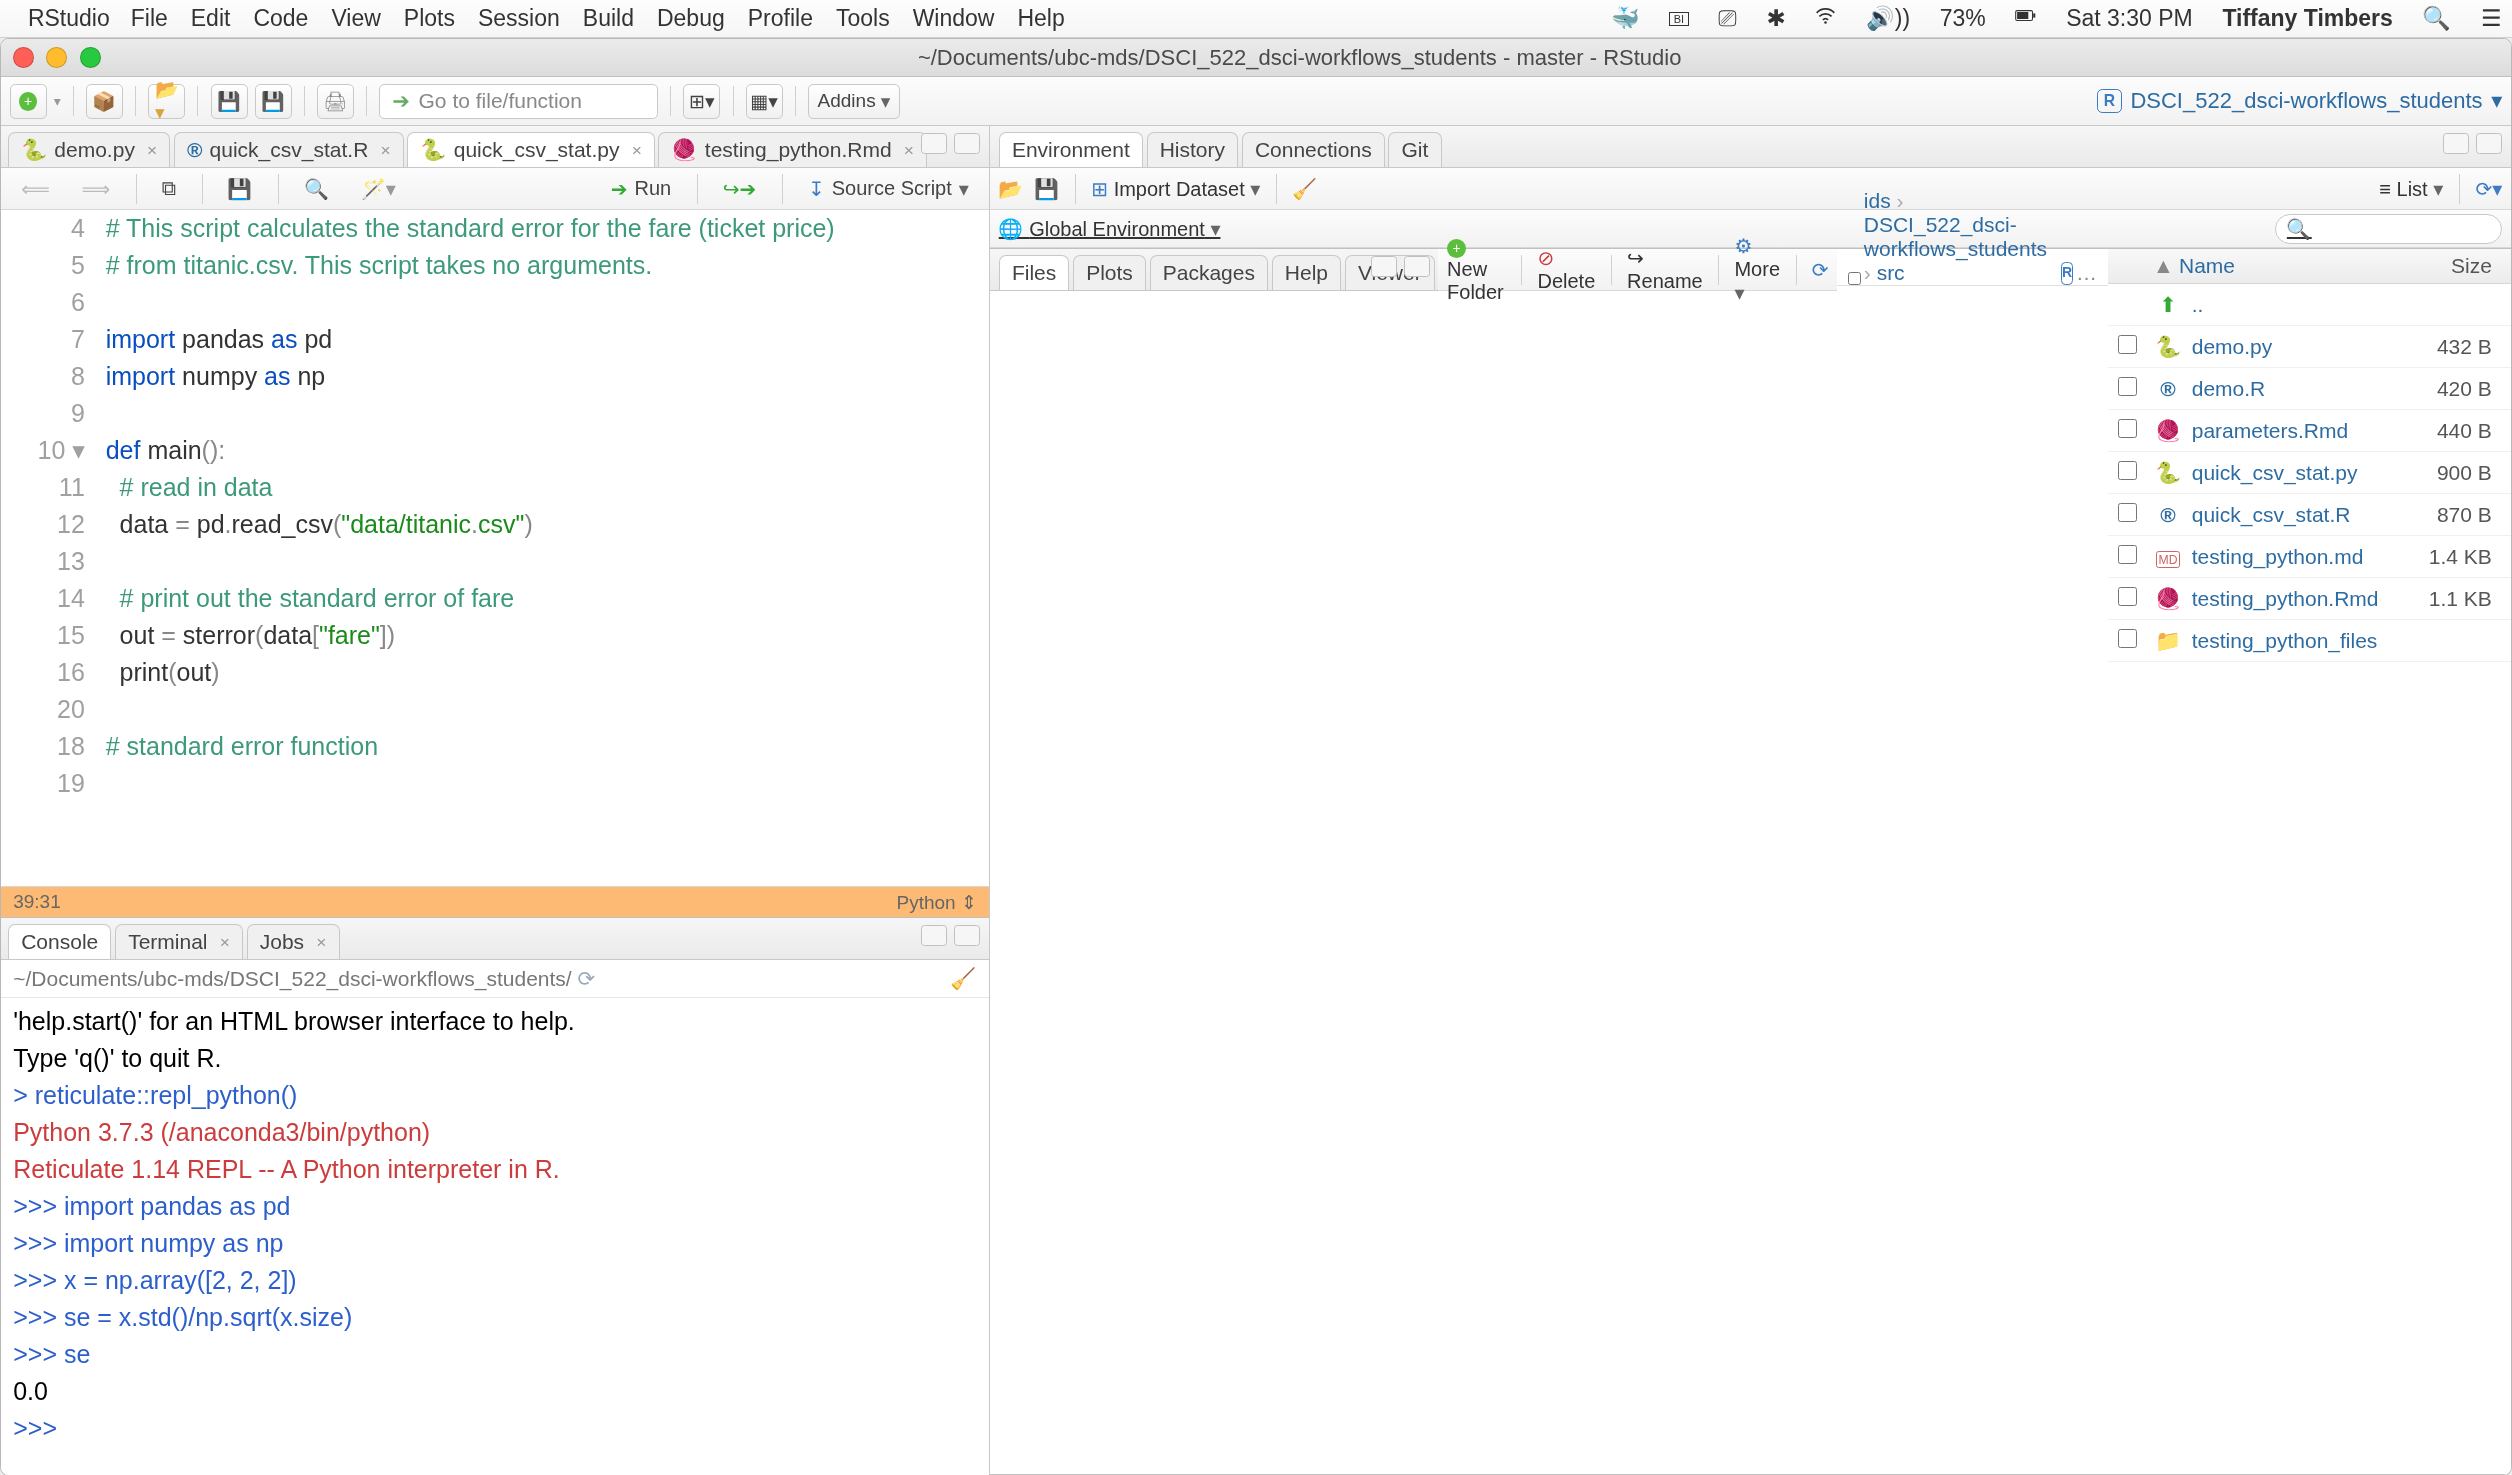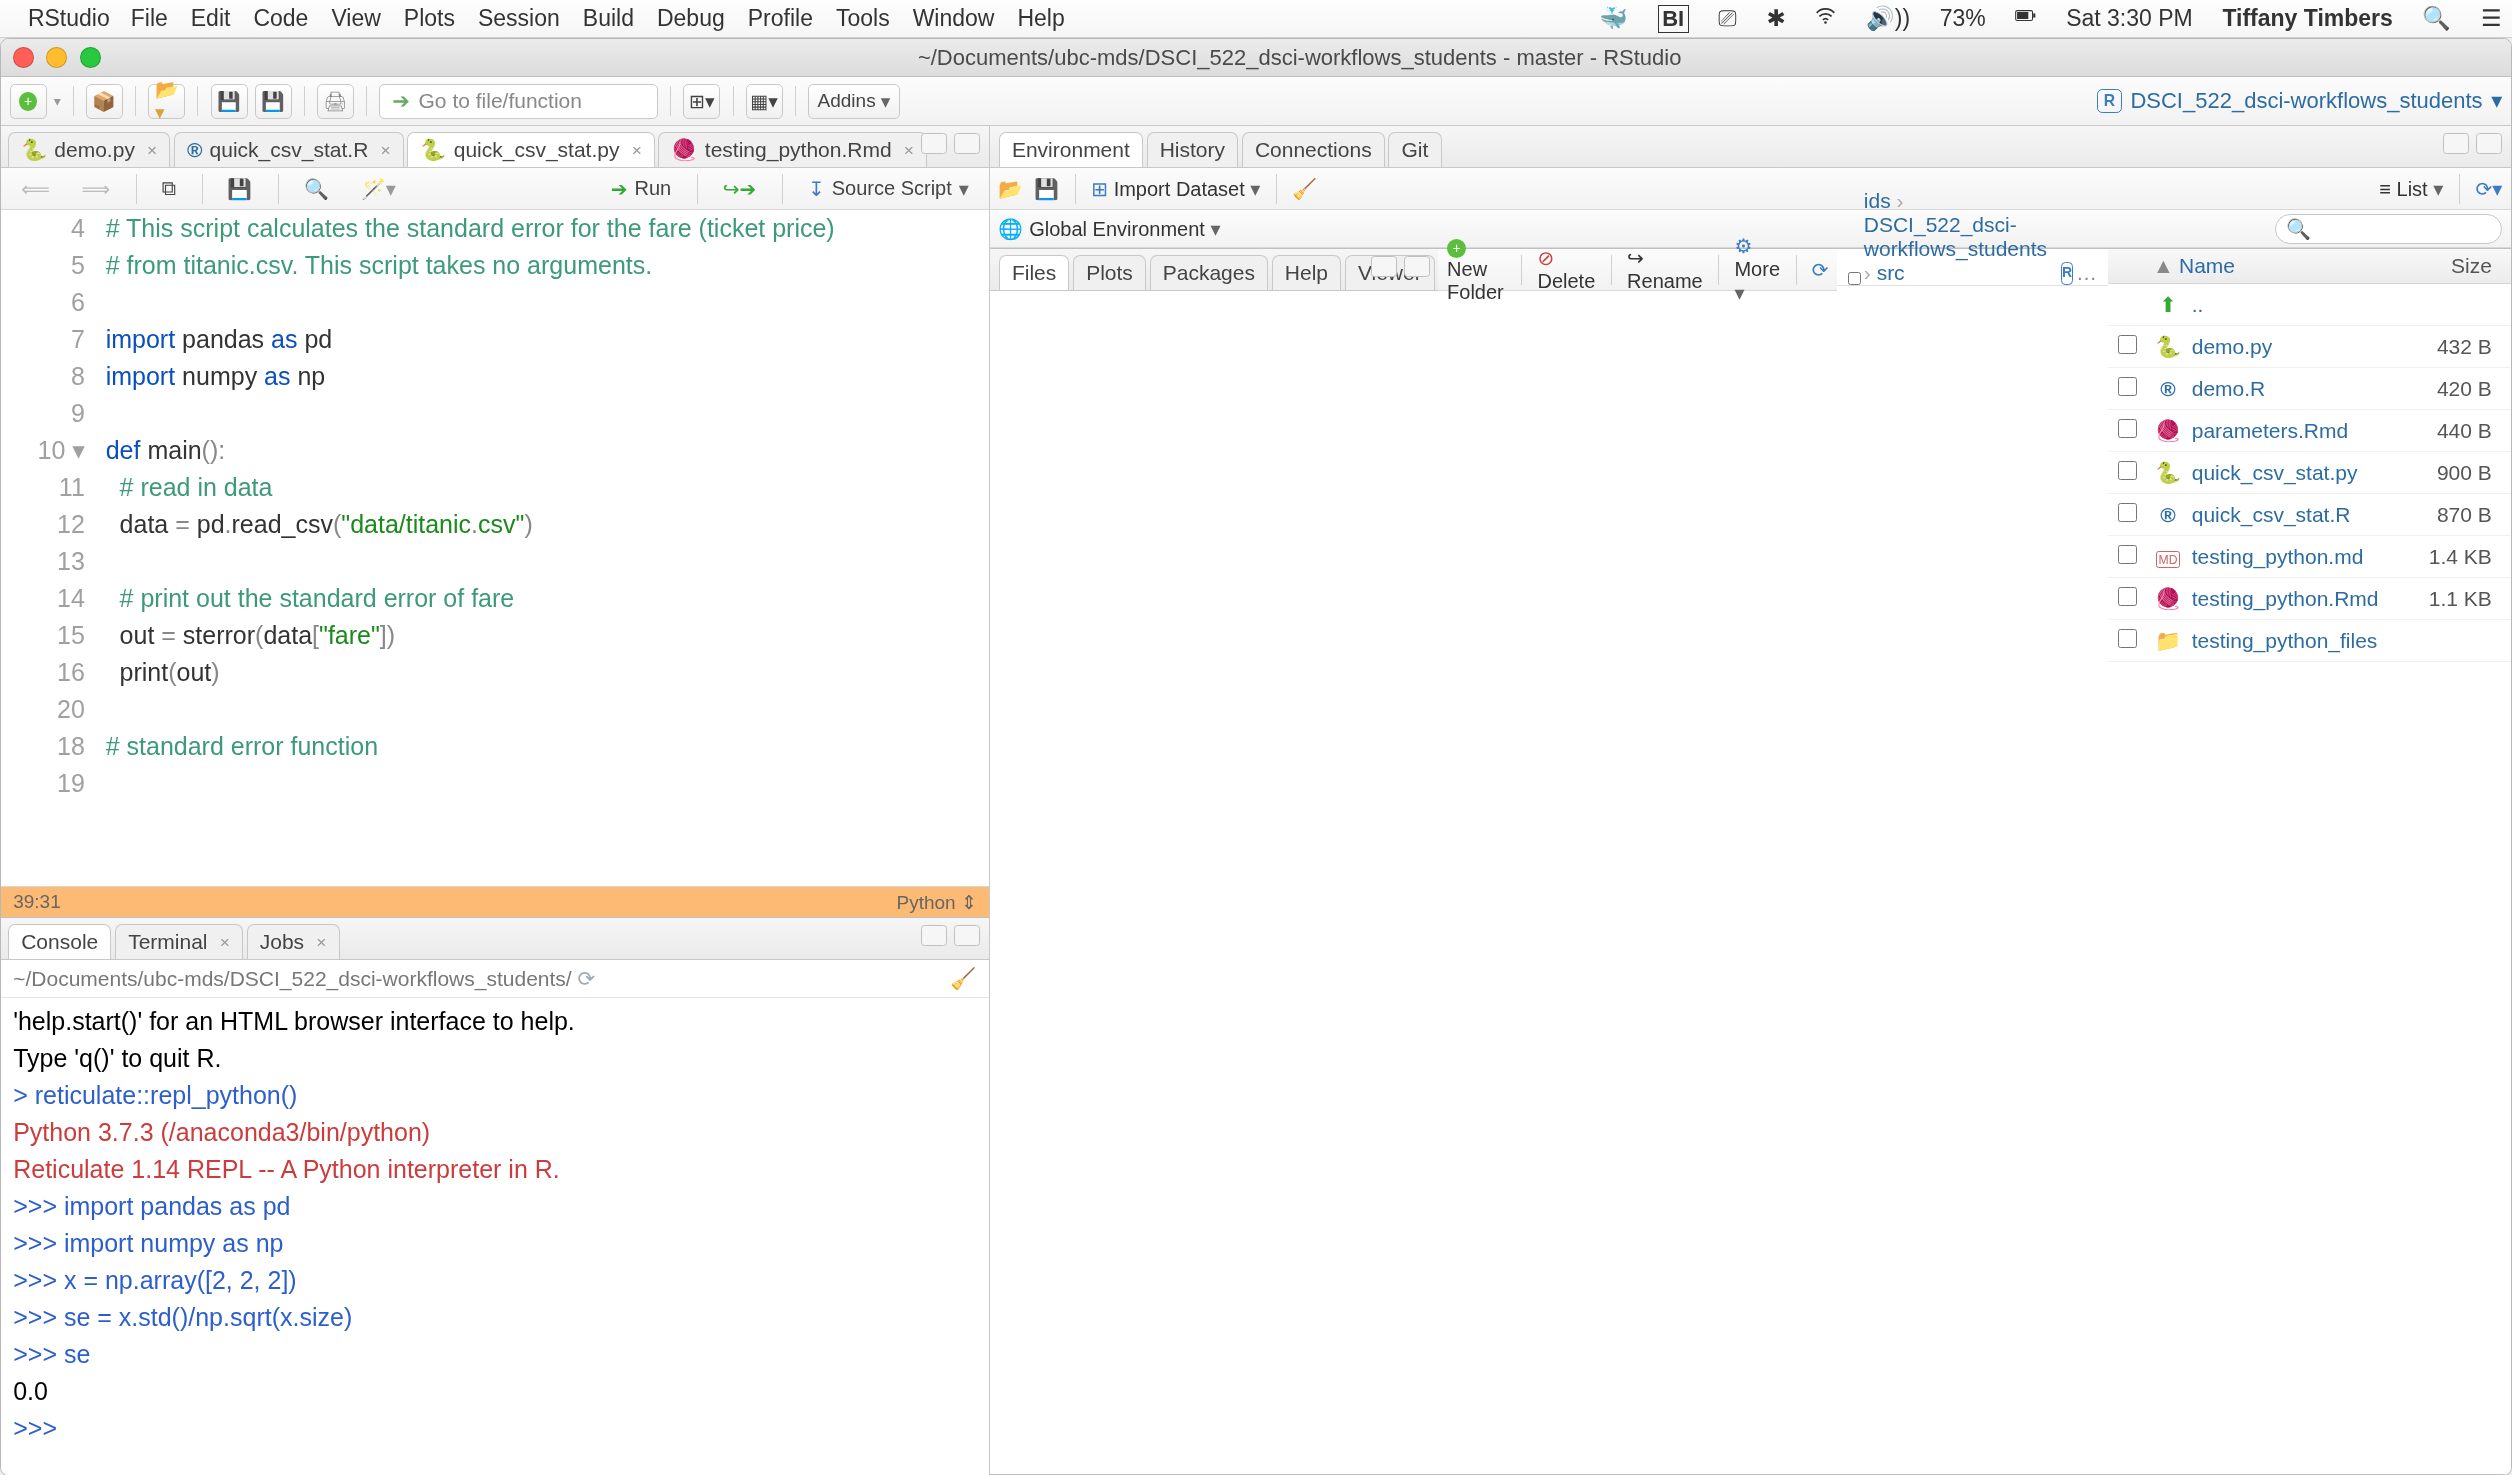--- a/index.html
+++ b/index.html
@@ -80,21 +80,21 @@
     <span class="mitem">Session</span>
     <span class="mitem">Build</span>
     <span class="mitem">Debug</span>
     <span class="mitem">Profile</span>
     <span class="mitem">Tools</span>
     <span class="mitem">Window</span>
     <span class="mitem">Help</span>
   <span class="spacer"></span>
   <span class="statusicons right">
     <span>🐳</span>
-    <span style="font-weight:700;border:1.7px solid #333;padding:0 3.5px;font-size:22px;">BI</span>
+    <span style="font-weight:400;border:1.7px solid #333;padding:0 3.5px;font-size:11px;">BI</span>
     <span>⎚</span>
     <span>✱</span>
     <span>
       <svg class="tiny" viewBox="0 0 24 24">
           <path fill="none" stroke="#333" stroke-width="2" d="M2 9 C7 3 17 3 22 9 M5 13 C9 9 15 9 19 13 M9 17 C11 15 13 15 15 17"></path>
           <circle cx="12" cy="20" r="1.5" fill="#333"></circle>
         </svg>
     </span>
     <span>🔊))</span>
     <span>73%</span>
@@ -270,21 +270,21 @@
           <span style="color:#3c7cc4;">💾</span>
           <span class="sep"></span>
           <span class="dd-caret"><span style="color:#3c7cc4;">⊞</span> <span>Import Dataset</span></span>
           <span class="sep"></span>
           <span style="color:#c8a24a;">🧹</span>
           <span style="flex:1"></span>
           <span class="dd-caret">≡ <span>List</span></span>
           <span class="sep"></span>
           <span style="color:#3c7cc4;">⟳▾</span>
         </div>
-        <div class="rpane-toolbar" style="height:38px;">
+        <div class="rpane-toolbar" style="height:38px;text-decoration:underline;">
           <span class="dd-caret">🌐 <span>Global Environment</span></span>
           <div class="searchbox">🔍</div>
         </div>
       </div>
 
       <div class="rpane" style="flex:1; display:flex; flex-direction:row;">
         <div class="tabs">
           <div class="tab active">Files</div>
             <div class="tab ">Plots</div>
             <div class="tab ">Packages</div>

